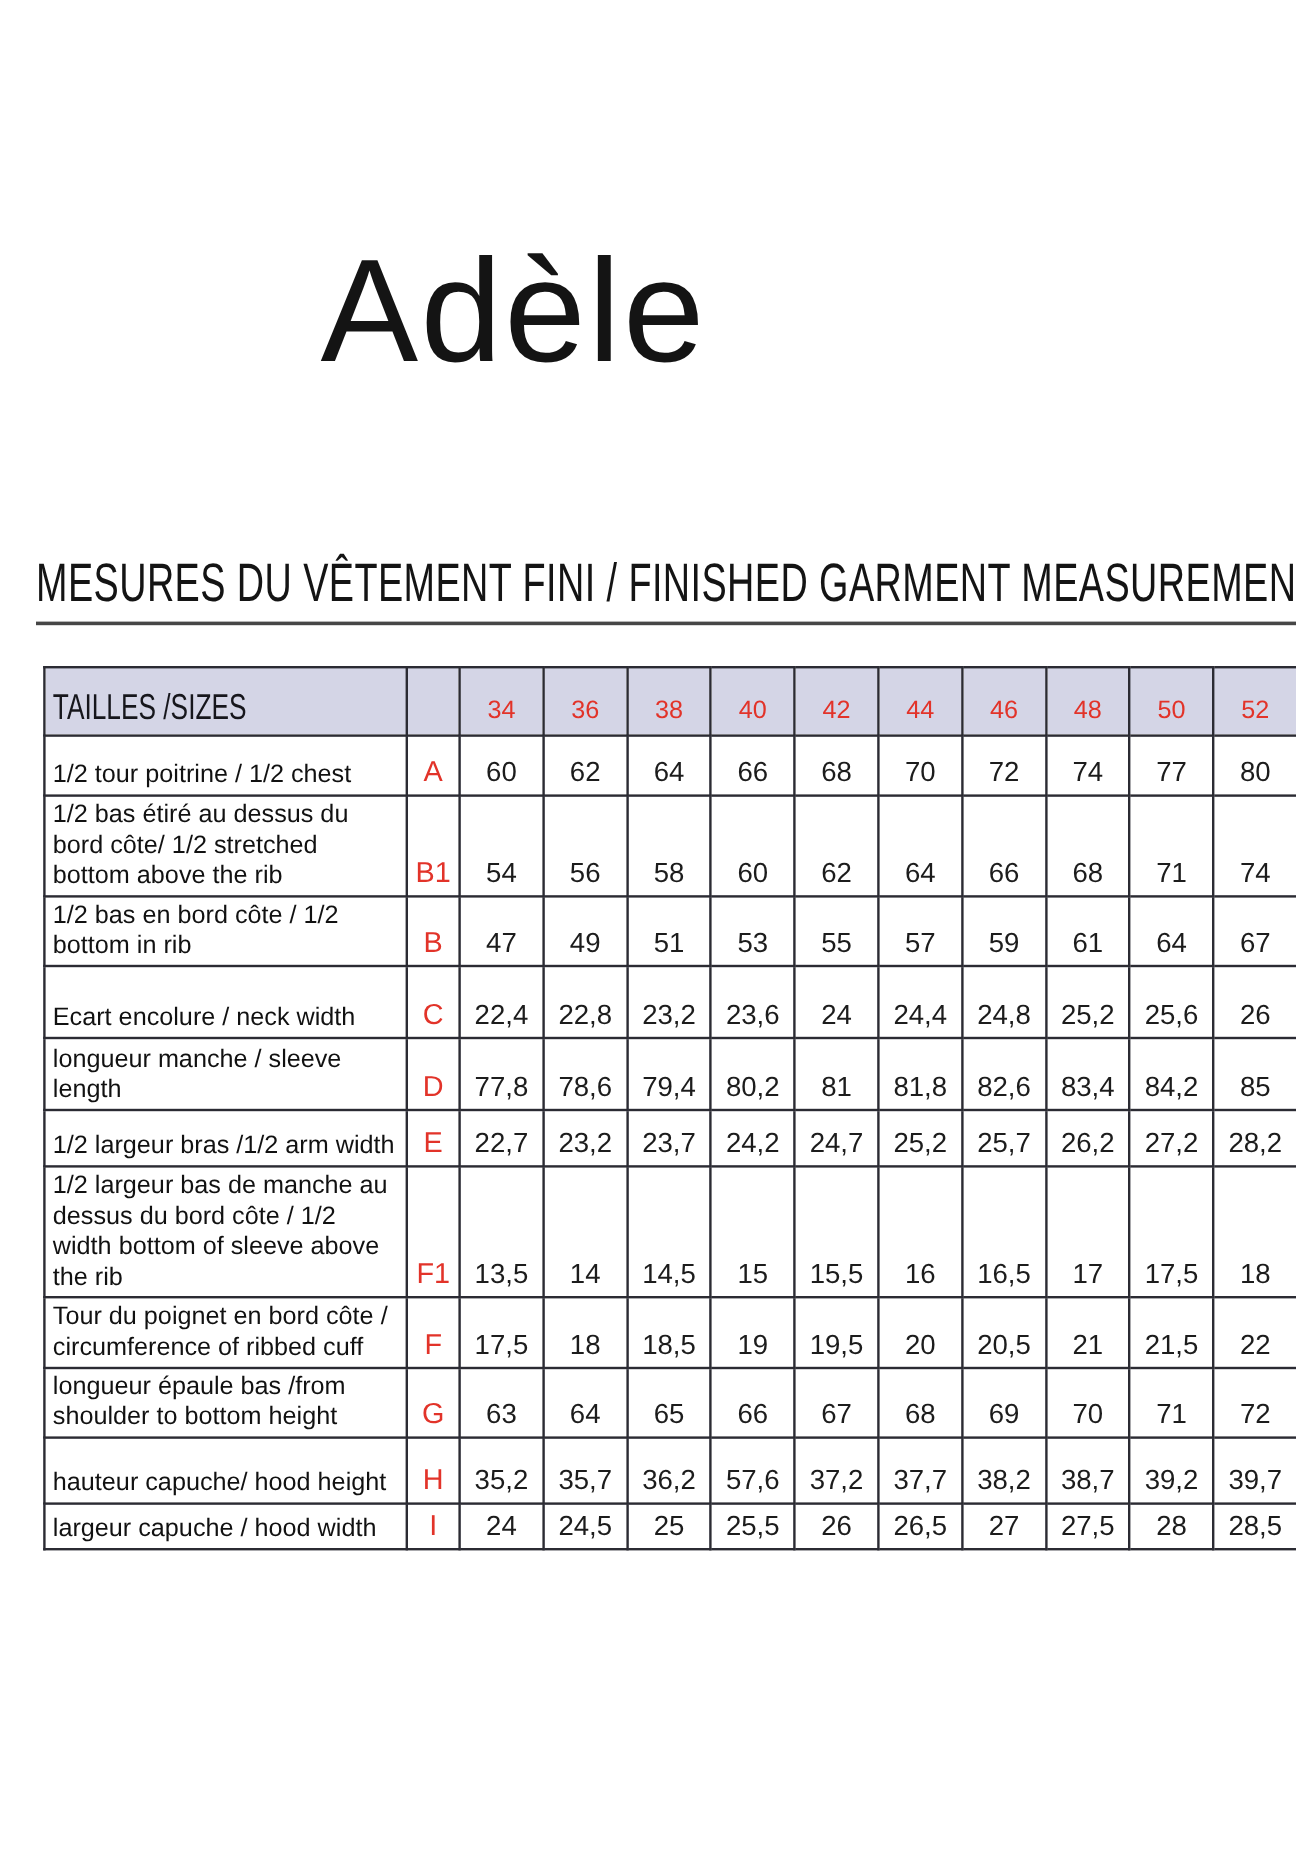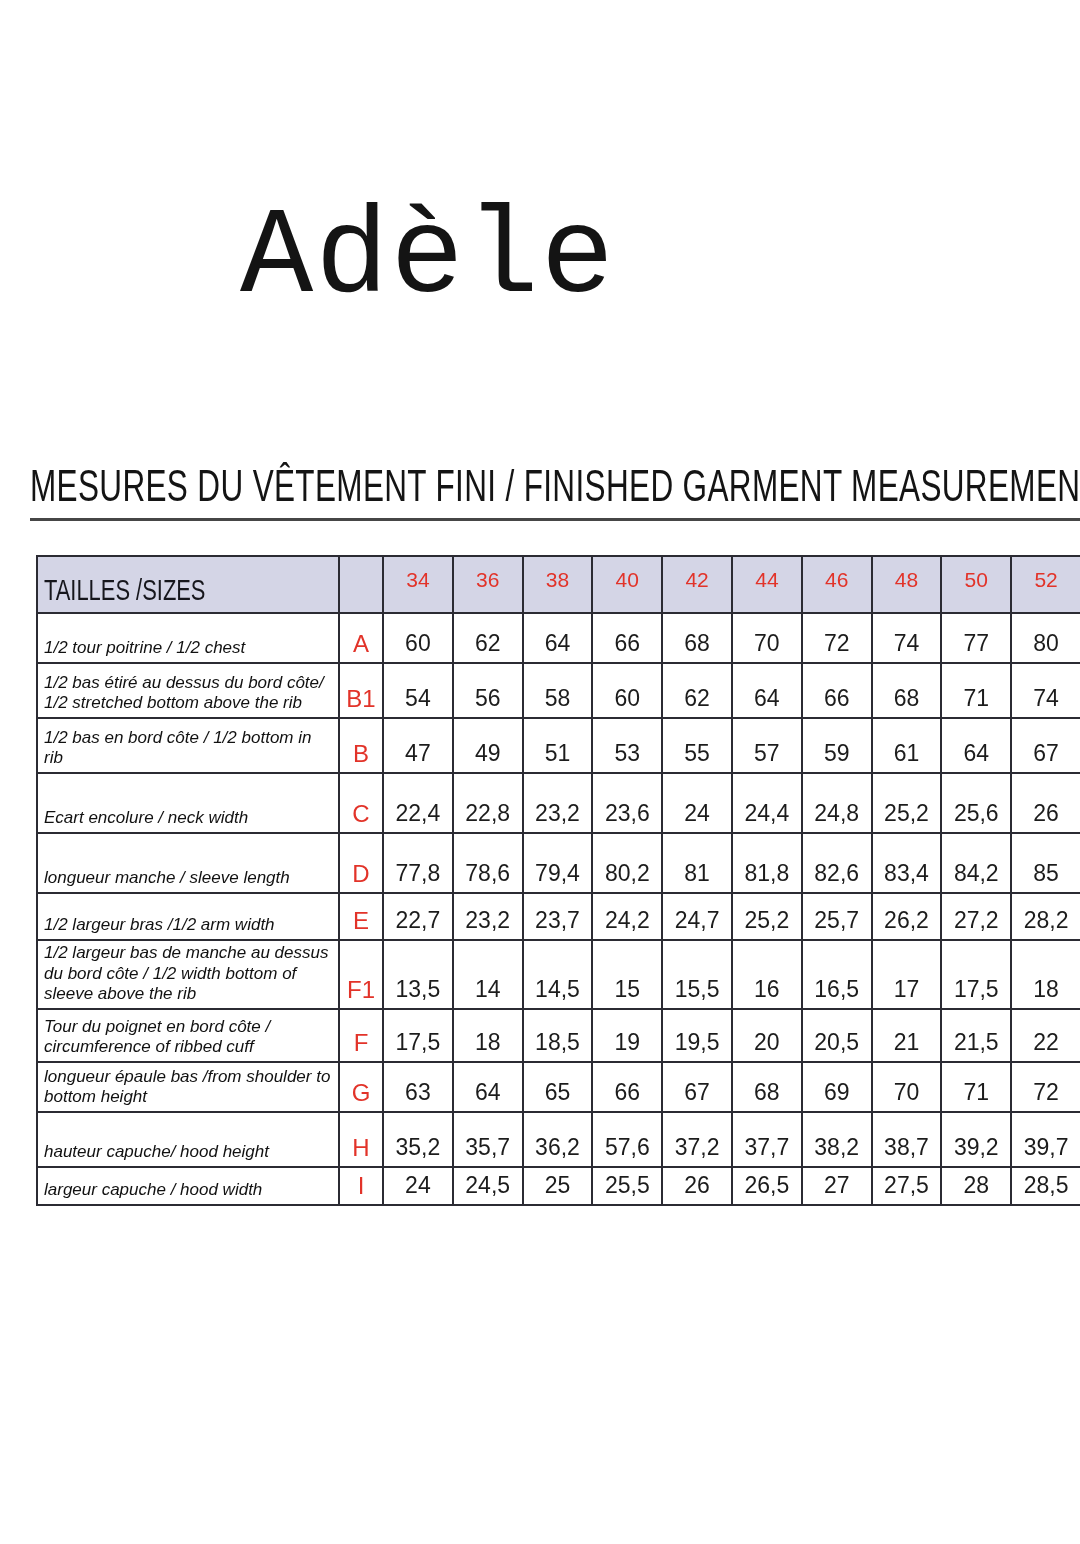--- a/index.html
+++ b/index.html
@@ -11,21 +11,21 @@
     font-family:"Liberation Sans", sans-serif;
     color:#1a1a1a;
     overflow:hidden;
   }
 
   
   .title {
     position:absolute;
     top:192px; left:0; width:856px;
     text-align:center;
-    font-family:Liberation Mono, monospace;
+    font-family:Liberation Sans, sans-serif;
     font-weight:300;
     font-size:122px;
     line-height:1.1;
     letter-spacing:2px;
     color:#141414;
   }
 
   
   .heading-wrap {
     position:absolute;
@@ -67,28 +67,27 @@
     display:inline-block;
     font-size:30px;
     font-weight:400;
     color:#16161c;
     transform:scaleX(0.73);
     transform-origin:left bottom;
     white-space:nowrap;
   }
   th.size-col {
     text-align:center;
-    padding-bottom:20px;
+    padding-bottom:8px;
     font-size:21px;
     font-weight:400;
     color:#e23329;
   }
   td.meas-label {
-    font-style:italic;
-    font-size:17px;
+    font-size:21px;
     line-height:1.22;
     padding:2px 4px 3px 6px;
     color:#111111;
   }
   td.row-code {
     text-align:center;
     font-size:24px;
     color:#e23329;
     padding-bottom:4px;
   }

